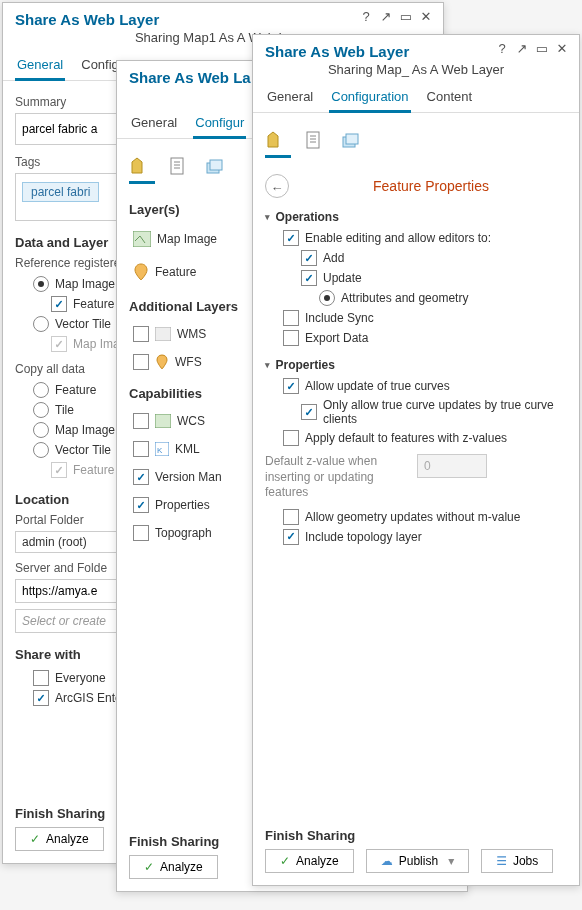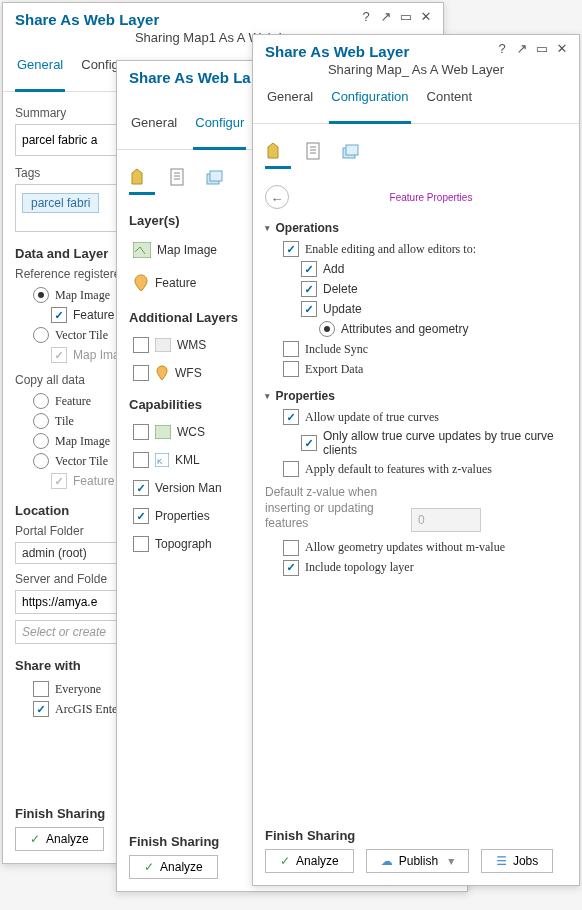--- a/index.html
+++ b/index.html
@@ -48,21 +48,21 @@
     color: #444;
   }
   .tabs {
     display: flex;
     gap: 14px;
     padding: 2px 12px 0;
     border-bottom: 1px solid #ddd;
     font-size: 13px;
   }
   .tab {
-    padding: 4px 2px 17px;
+    padding: 4px 2px 6px;
     margin-bottom: -1px;
     color: #444;
     cursor: pointer;
   }
   .tab.active {
     color: #0078a8;
     border-bottom: 3px solid #0078a8;
   }
   .body {
     padding: 8px 12px;
@@ -92,21 +92,21 @@
   .tagchip {
     display:inline-block;
     background:#e6f2fa;
     border:1px solid #9dc9e5;
     padding: 2px 8px;
     color:#2b6fa0;
     margin: 4px 0;
     font-size: 12px;
   }
   .row { display: flex; align-items: center; gap: 6px; padding: 2px 0; }
-  .indent { margin-left: 18px; font-family: Liberation Serif, serif; }
+  .indent { margin-left: 18px; }
   .indent2 { margin-left: 36px; }
   .indent3 { margin-left: 54px; }
   .radio, .check {
     width: 14px; height: 14px;
     border: 1px solid #888;
     display: inline-flex;
     align-items: center; justify-content: center;
     flex-shrink: 0;
     background: #fff;
   }
@@ -139,21 +139,21 @@
   .footer .row-btns { display:flex; gap: 12px; }
   .iconrow { display:flex; gap:10px; padding: 8px 0; }
   .iconbox { width:26px; height:22px; display:flex; align-items:center; justify-content:center; }
   .iconrow .activebar { border-bottom:3px solid #0078a8; padding-bottom:4px;}
   .backbtn {
     width:22px; height:22px; border:1px solid #bbb; border-radius:50%;
     display:inline-flex; align-items:center; justify-content:center;
     color:#555; font-size:13px;
   }
   .hdr-center {
-    flex:1; text-align:center; font-size:10px; color:#a21caf;
+    flex:1; text-align:center; font-size:14px; color:#c2410c;
   }
   .collapser {
     display:flex; align-items:center; gap:6px;
     margin: 8px 0 4px;
     font-size:12px; color:#333; font-weight:600;
   }
   .collapser .tri { font-size:9px; color:#666; }
   .disabled-input { background:#f3f3f3; color:#aaa; }
   .drop { border:1px solid #ccc; padding:3px 6px; min-width: 160px; display:flex; justify-content:space-between; align-items:center; }
   svg { display:block; }
@@ -413,24 +413,20 @@
     <div class="row indent">
         <span class="check selected"></span>
         <span>Enable editing and allow editors to:</span>
       </div>
     <div class="row indent2">
         <span class="check selected"></span>
         <span>Add</span>
       </div>
     <div class="row indent2">
         <span class="check selected"></span>
-        <span>Delete</span>
-      </div>
-    <div class="row indent2">
-        <span class="check selected"></span>
         <span>Update</span>
       </div>
     <div class="row indent3">
         <span class="radio selected"></span>
         <span>Attributes and geometry</span>
       </div>
     <div class="row indent">
         <span class="check"></span>
         <span>Include Sync</span>
       </div>
@@ -448,21 +444,21 @@
         <span>Allow update of true curves</span>
       </div>
     <div class="row indent2">
         <span class="check selected"></span>
         <span style="font-size:12px">Only allow true curve updates by true curve clients</span>
       </div>
     <div class="row indent">
         <span class="check"></span>
         <span>Apply default to features with z-values</span>
       </div>
-    <div class="row indent2" style="align-items:flex-end; gap:6px; margin:4px 0;">
+    <div class="row indent2" style="align-items:flex-start; gap:12px; margin:4px 0;">
       <span style="width:140px; color:#888; line-height:1.3">Default z-value when inserting or updating features</span>
       <input type="text" class="disabled-input" style="width: 70px;" disabled="" value="0">
     </div>
     <div class="row indent">
         <span class="check"></span>
         <span>Allow geometry updates without m-value</span>
       </div>
     <div class="row indent">
         <span class="check selected"></span>
         <span>Include topology layer</span>

